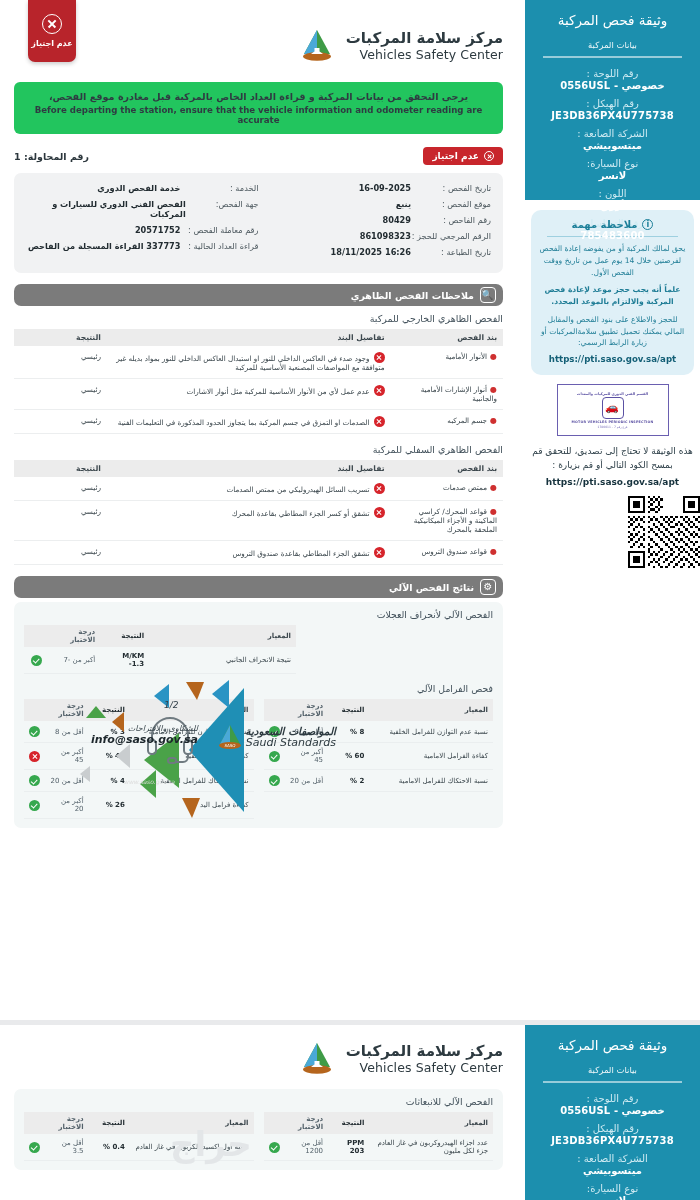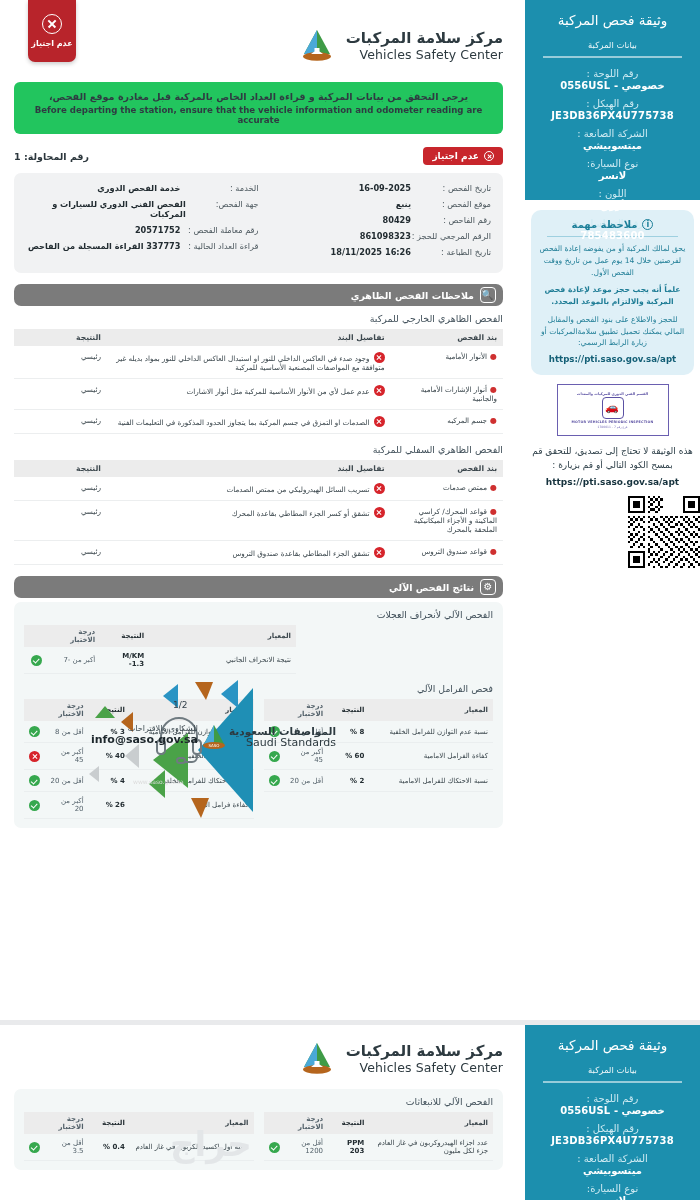--- a/index.html
+++ b/index.html
@@ -179,21 +179,21 @@
   .mini th { background: #ececec; font-size: 7px; font-weight: bold; color: #3c474d; padding: 3px 5px; text-align: right; }
   .mini td { font-size: 7px; color: #39454b; padding: 5px 5px; border-bottom: 1px solid #eaeeef; vertical-align: middle; }
   .mini .c-crit { width: 54%; text-align: right; }
   .mini .c-val { width: 18%; font-weight: bold; color: #222c31; text-align: right; }
   .mini .c-std { width: 19%; text-align: right; color: #53616a; }
   .mini .c-ico { width: 9%; text-align: center; }
   .two-col { display: flex; gap: 10px; }
   .two-col > div { flex: 1; }
 
   
-  .footer { position: absolute; bottom: 0; right: 175px; left: 13px; height: 150px; }
+  .footer { position: absolute; bottom: 0; right: 175px; left: 4px; height: 150px; font-style: italic; }
   .f-brand { position: absolute; right: 14px; top: 46px; display: flex; align-items: center; gap: 0; }
   .f-brand-txt { text-align: right; line-height: 1.15; }
   .f-ar { font-size: 10.5px; font-weight: bold; color: #2d3a40; }
   .f-en { font-size: 11px; color: #2d3a40; }
   .f-logo { width: 30px; height: 26px; position: relative; }
   .f-contact { position: absolute; right: 152px; top: 46px; text-align: right; }
   .f-contact-lbl { font-size: 8px; color: #3d4a51; }
   .f-contact-mail { font-size: 11px; font-weight: bold; color: #1d272c; direction: ltr; }
   .f-page { position: absolute; left: 160px; top: 22px; font-size: 9px; color: #33404a; }
   .f-head { position: absolute; left: 140px; top: 34px; width: 52px; height: 52px; }

